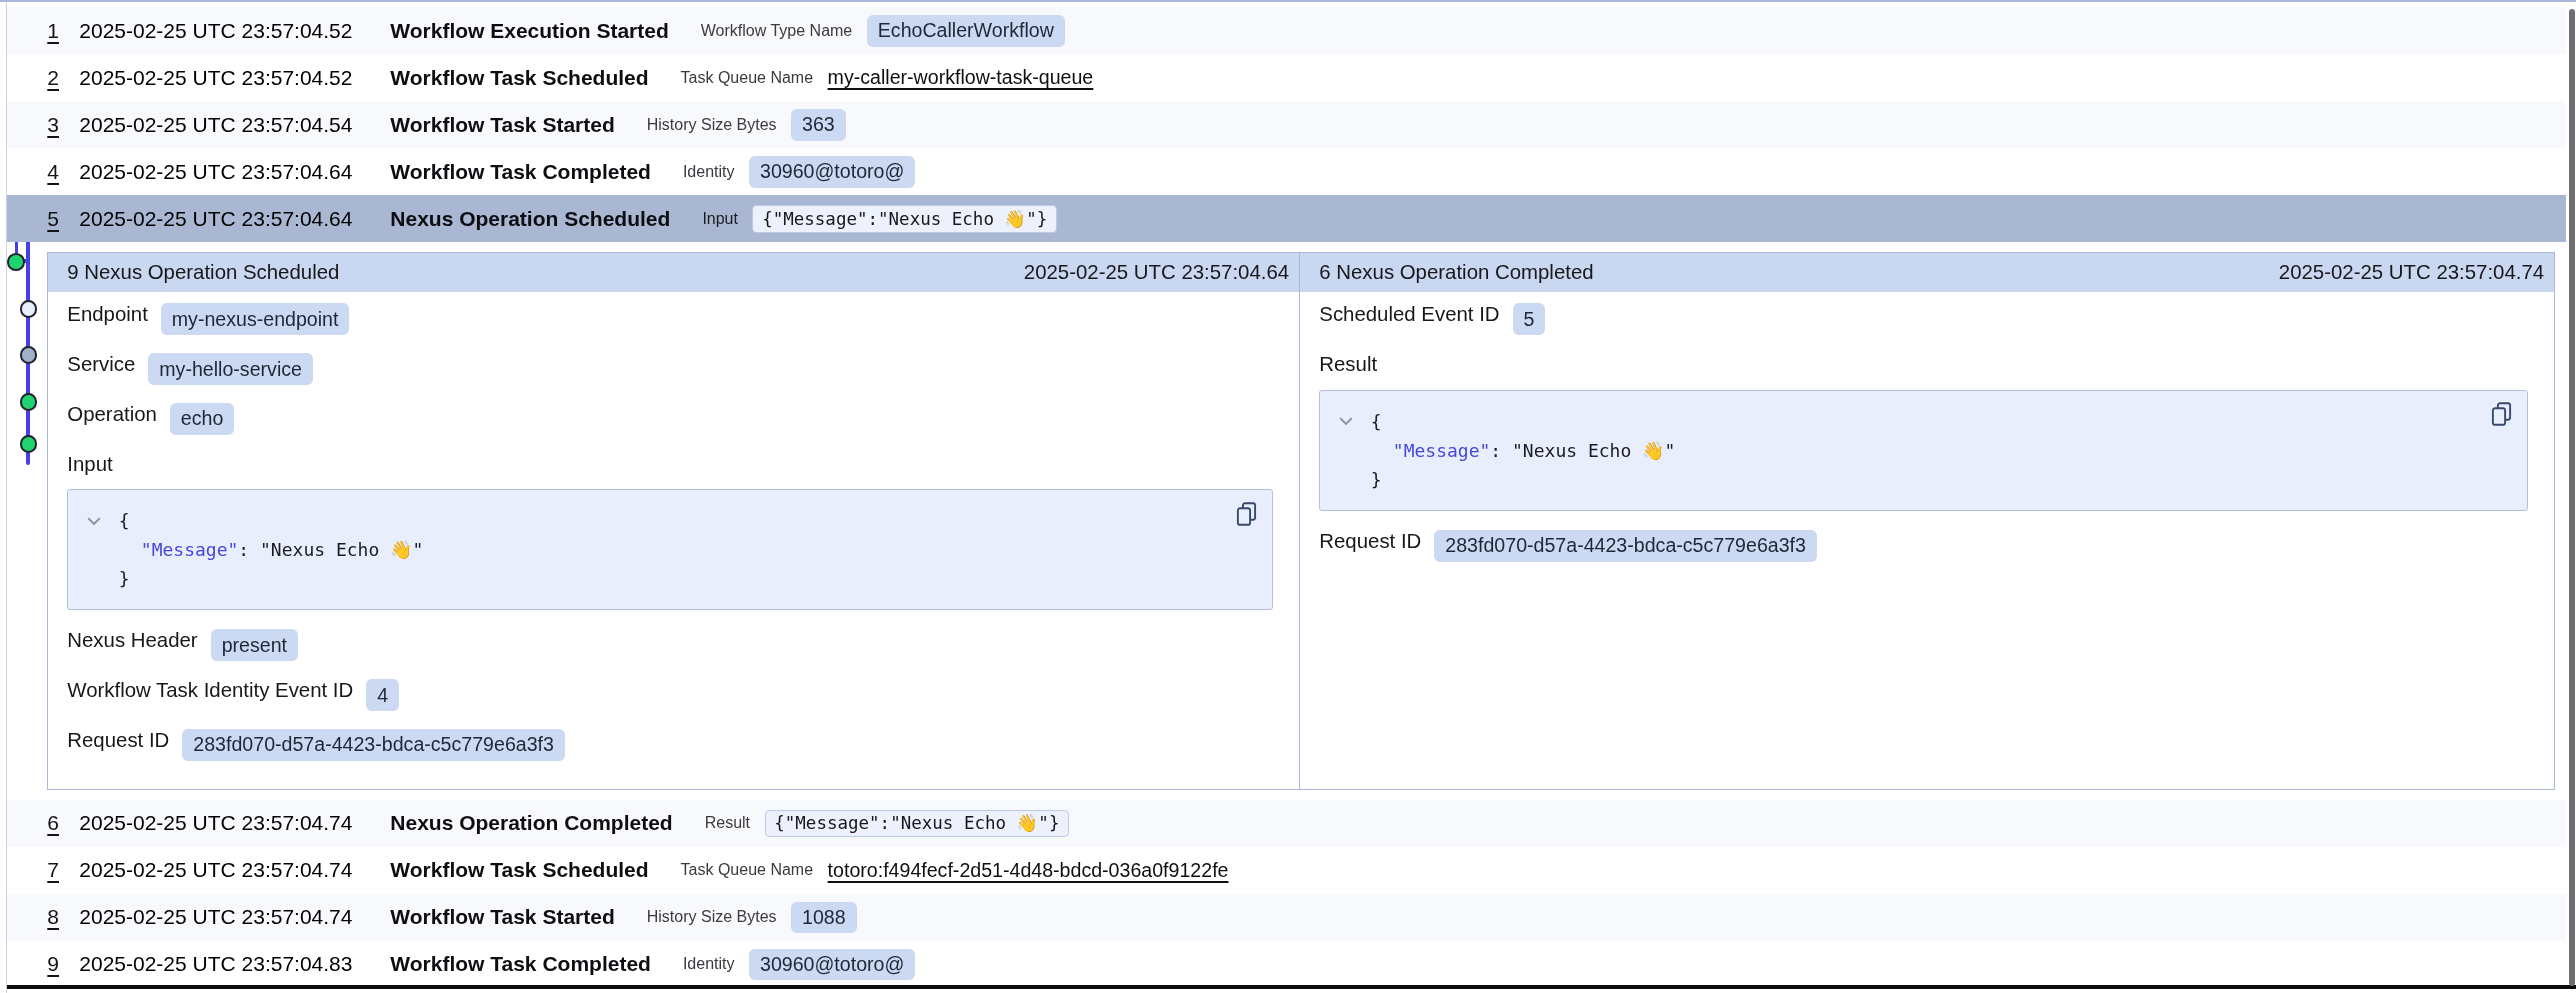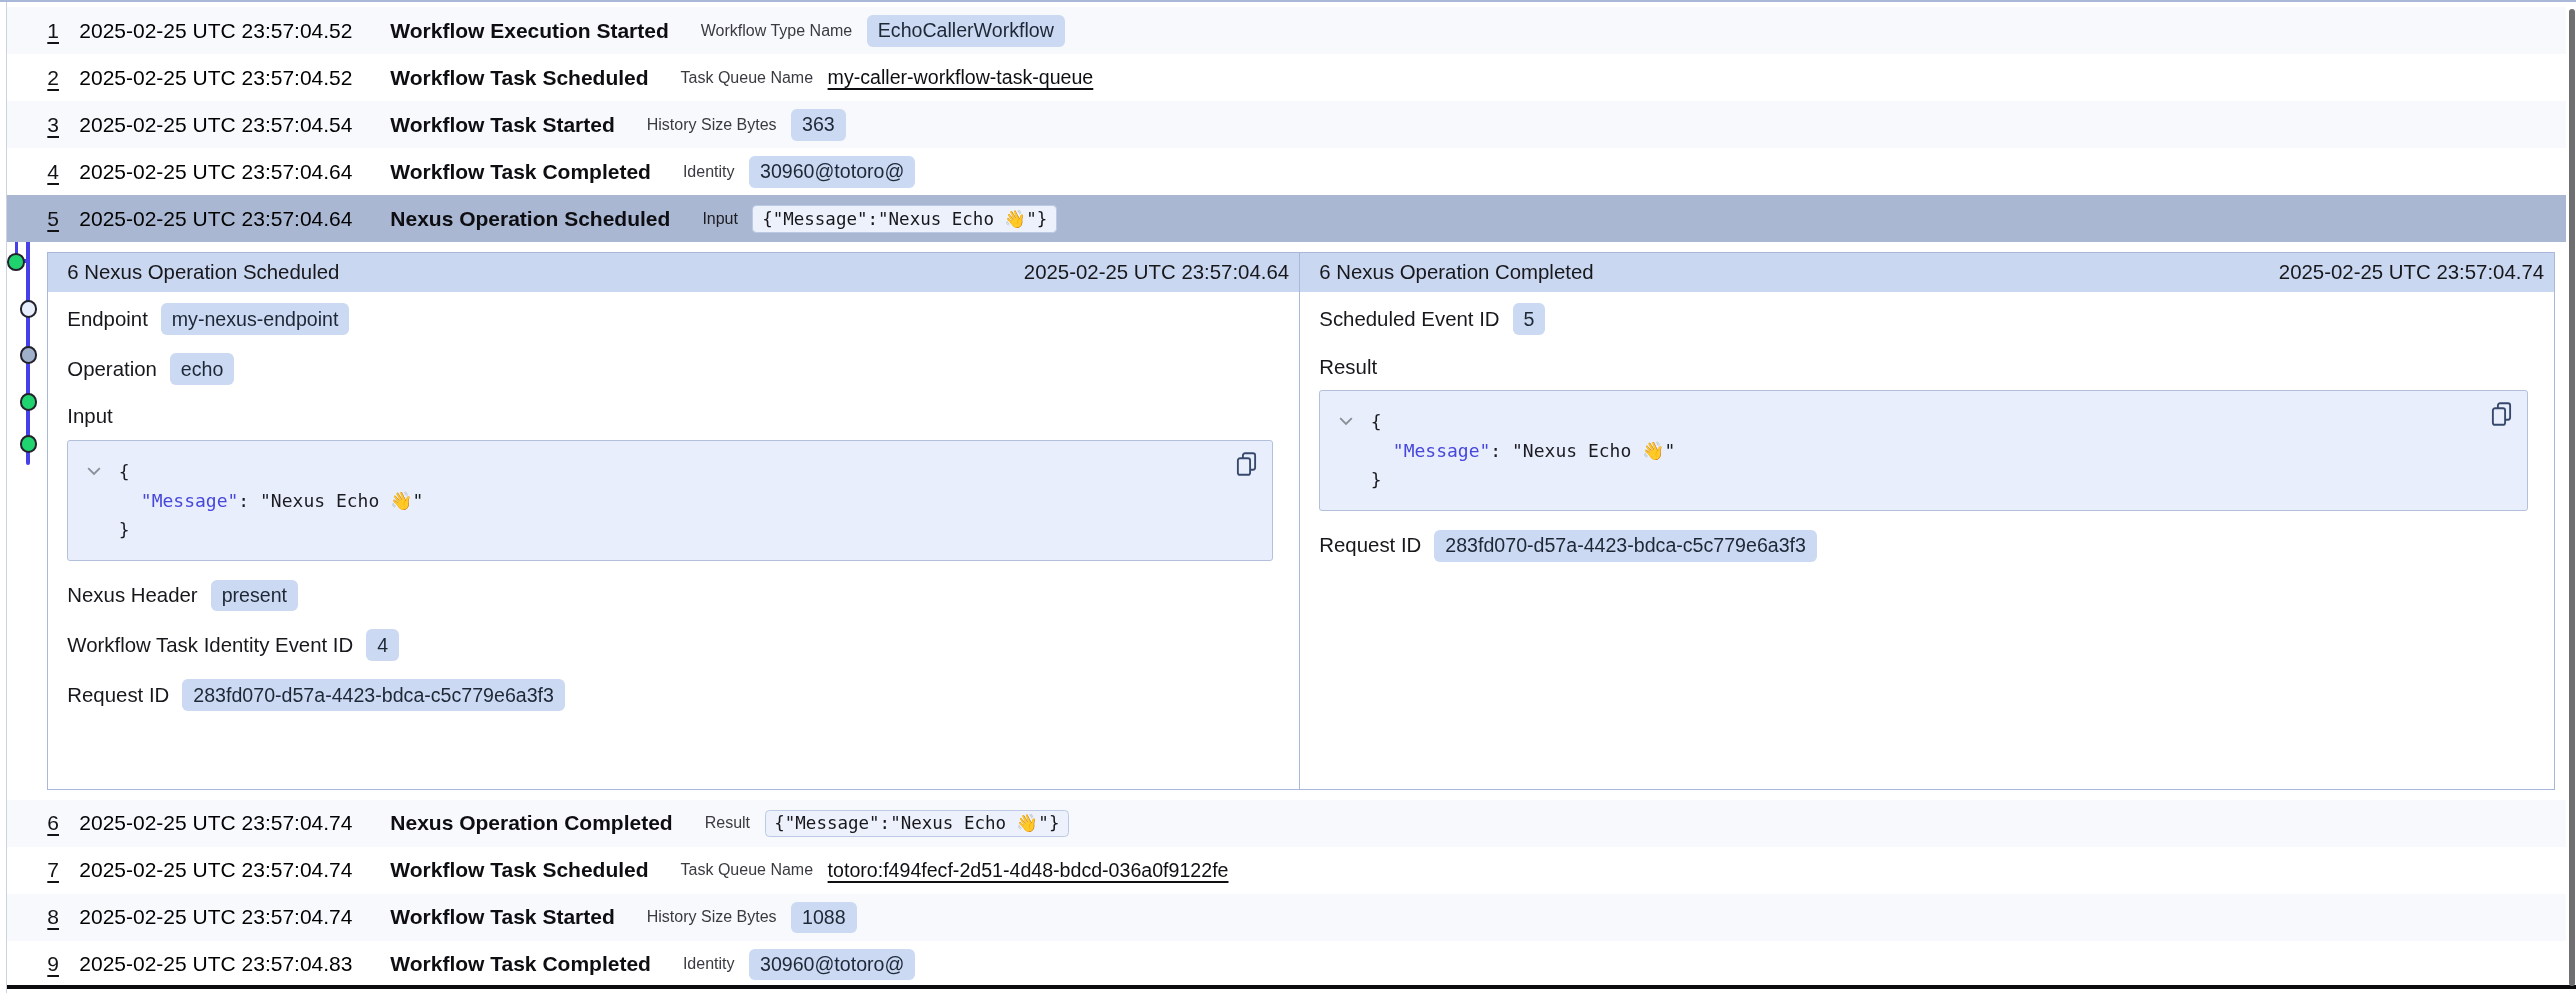--- a/index.html
+++ b/index.html
@@ -37,21 +37,21 @@
   
   .panel-wrap { margin:9.5px 0 0 40px; width:2508px; height:538px; border:1.5px solid var(--border-strong);
                 display:flex; background:#fff; }
   .pane { display:flex; flex-direction:column; min-width:0; }
   .pane.left { width:1252px; border-right:1.5px solid var(--border-strong); }
   .pane.right { flex:1; }
   .phead { height:39px; background:var(--panel-head-bg); display:flex; align-items:center;
            justify-content:space-between; padding:0 10.2px 0 19px; flex:none; }
   .phead .ptitle, .phead .ptime { font-size:20.4px; color:#17171c; }
   .pbody { flex:1; padding:11.6px 19px 0 19px; background:#fff; }
-  .field { display:flex; align-items:center; margin-bottom:18px; min-height:28px; }
+  .field { display:flex; margin-bottom:18px; min-height:28px; }
   .flabel { font-size:20.4px; color:#17171c; margin-right:13px; white-space:nowrap; }
   .field .badge { font-size:19.6px; }
   .inlabel { margin-bottom:8.7px; }
 
   .codeblock { position:relative; border:1.5px solid #b3c0dc; background:#e8eefb; border-radius:2.9px;
                padding:16px 17.5px; margin:0 7.3px 19px 0; font-family:"DejaVu Sans Mono", monospace;
                font-size:18px; line-height:29px; color:#1b1b22; }
   .cline { display:flex; align-items:center; }
   .chev { width:33px; flex:none; display:flex; align-items:center; }
   .cindent { padding-left:22px; }
@@ -121,27 +121,31 @@
     <span class="time">2025-02-25 UTC 23:57:04.64</span>
     <span class="ename">Nexus Operation Scheduled</span>
     <span class="alabel" style="color:#1c1c22">Input</span>
     <span class="codebadge">{"Message":"Nexus Echo 👋"}</span>
   </div>
 
   <div class="panel-wrap">
 
     <div class="pane left">
       <div class="phead">
-        <span class="ptitle">6 Nexus Operation Scheduled</span>
+        <span class="ptitle">9 Nexus Operation Scheduled</span>
         <span class="ptime">2025-02-25 UTC 23:57:04.64</span>
       </div>
       <div class="pbody">
         <div class="field">
           <span class="flabel">Endpoint</span>
           <span class="badge">my-nexus-endpoint</span>
+        </div>
+        <div class="field">
+          <span class="flabel">Service</span>
+          <span class="badge">my-hello-service</span>
         </div>
         <div class="field">
           <span class="flabel">Operation</span>
           <span class="badge">echo</span>
         </div>
         <div class="field inlabel">
           <span class="flabel">Input</span>
         </div>
         <div class="codeblock">
           <div class="cline">

